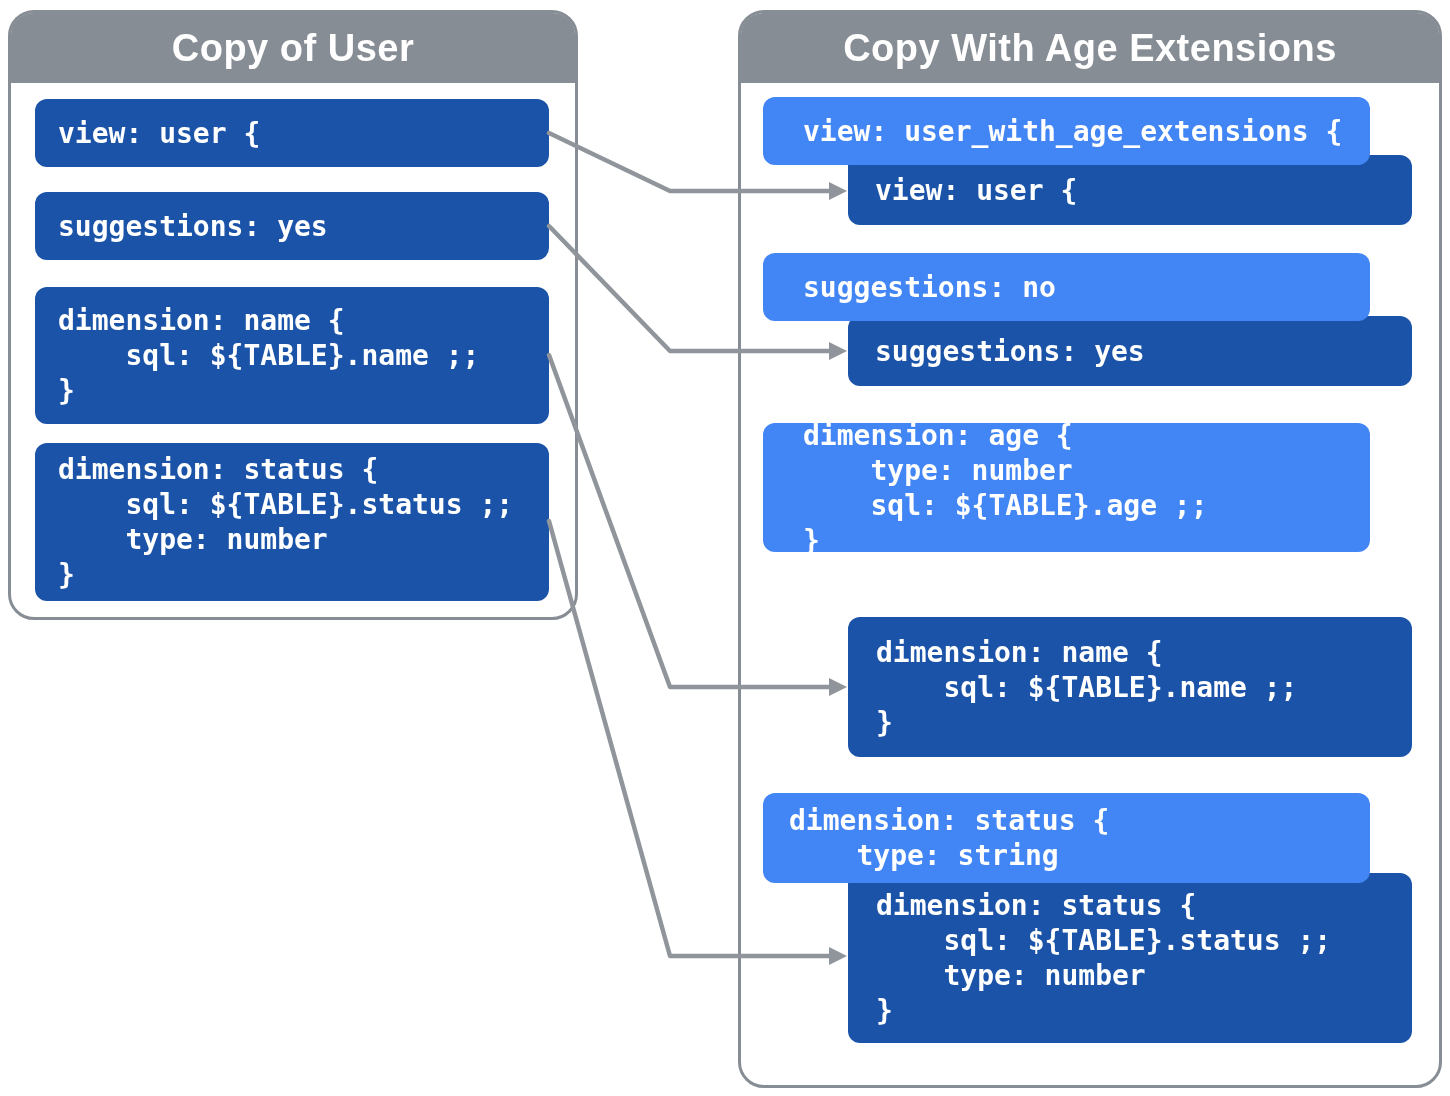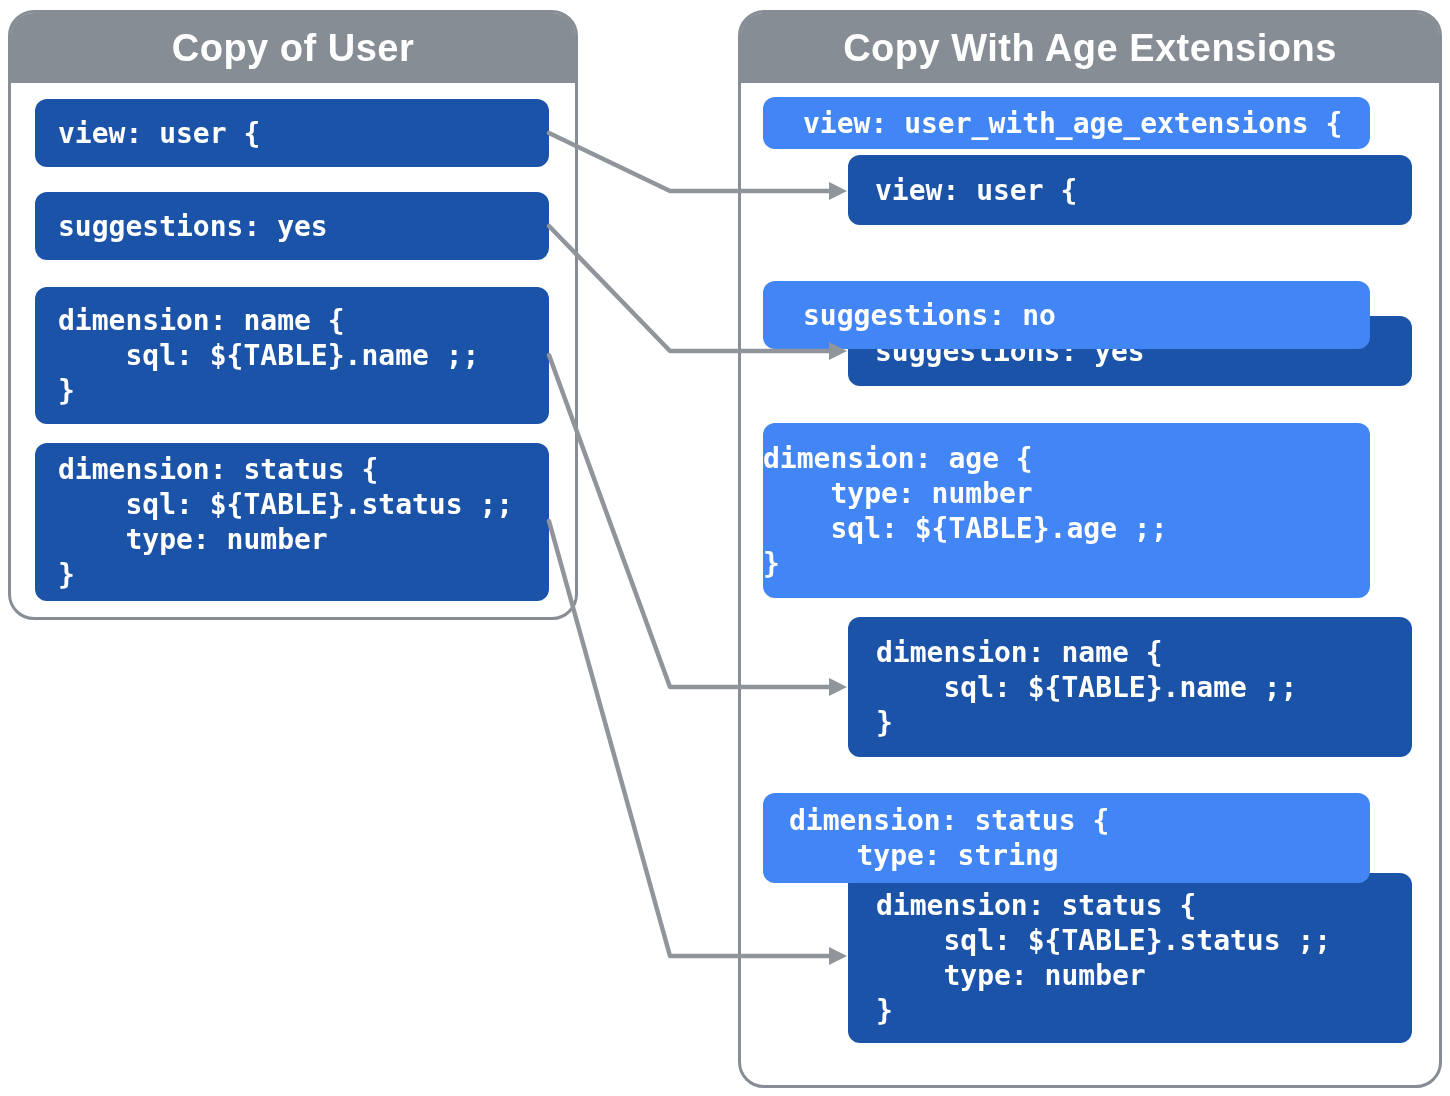--- a/index.html
+++ b/index.html
@@ -53,27 +53,27 @@
     sql: ${TABLE}.name ;;
 }</div>
 
 <div class="code-box dark" style="left:35px;top:443px;width:514px;height:158px;padding-left:23px;">dimension: status {
     sql: ${TABLE}.status ;;
     type: number
 }</div>
 
 <div class="code-box dark" style="left:848px;top:155px;width:564px;height:70px;padding-left:27px;">view: user {</div>
 
-<div class="code-box light" style="left:763px;top:97px;width:607px;height:52px;padding-left:40px;">view: user_with_age_extensions {</div>
+<div class="code-box light" style="left:763px;top:97px;width:607px;height:68px;padding-left:40px;">view: user_with_age_extensions {</div>
 
 <div class="code-box dark" style="left:848px;top:316px;width:564px;height:70px;padding-left:27px;">suggestions: yes</div>
 
-<div class="code-box light" style="left:763px;top:253px;width:607px;height:68px;padding-left:40px;margin-top:28px;">suggestions: no</div>
+<div class="code-box light" style="left:763px;top:253px;width:607px;height:68px;padding-left:40px;">suggestions: no</div>
 
-<div class="code-box light" style="left:763px;top:423px;width:607px;height:175px;">dimension: age {
+<div class="code-box light" style="left:763px;top:423px;width:607px;height:129px;padding-left:40px;">dimension: age {
     type: number
     sql: ${TABLE}.age ;;
 }</div>
 
 <div class="code-box dark" style="left:848px;top:617px;width:564px;height:140px;padding-left:28px;">dimension: name {
     sql: ${TABLE}.name ;;
 }</div>
 
 <div class="code-box dark" style="left:848px;top:873px;width:564px;height:170px;padding-left:28px;">dimension: status {
     sql: ${TABLE}.status ;;

